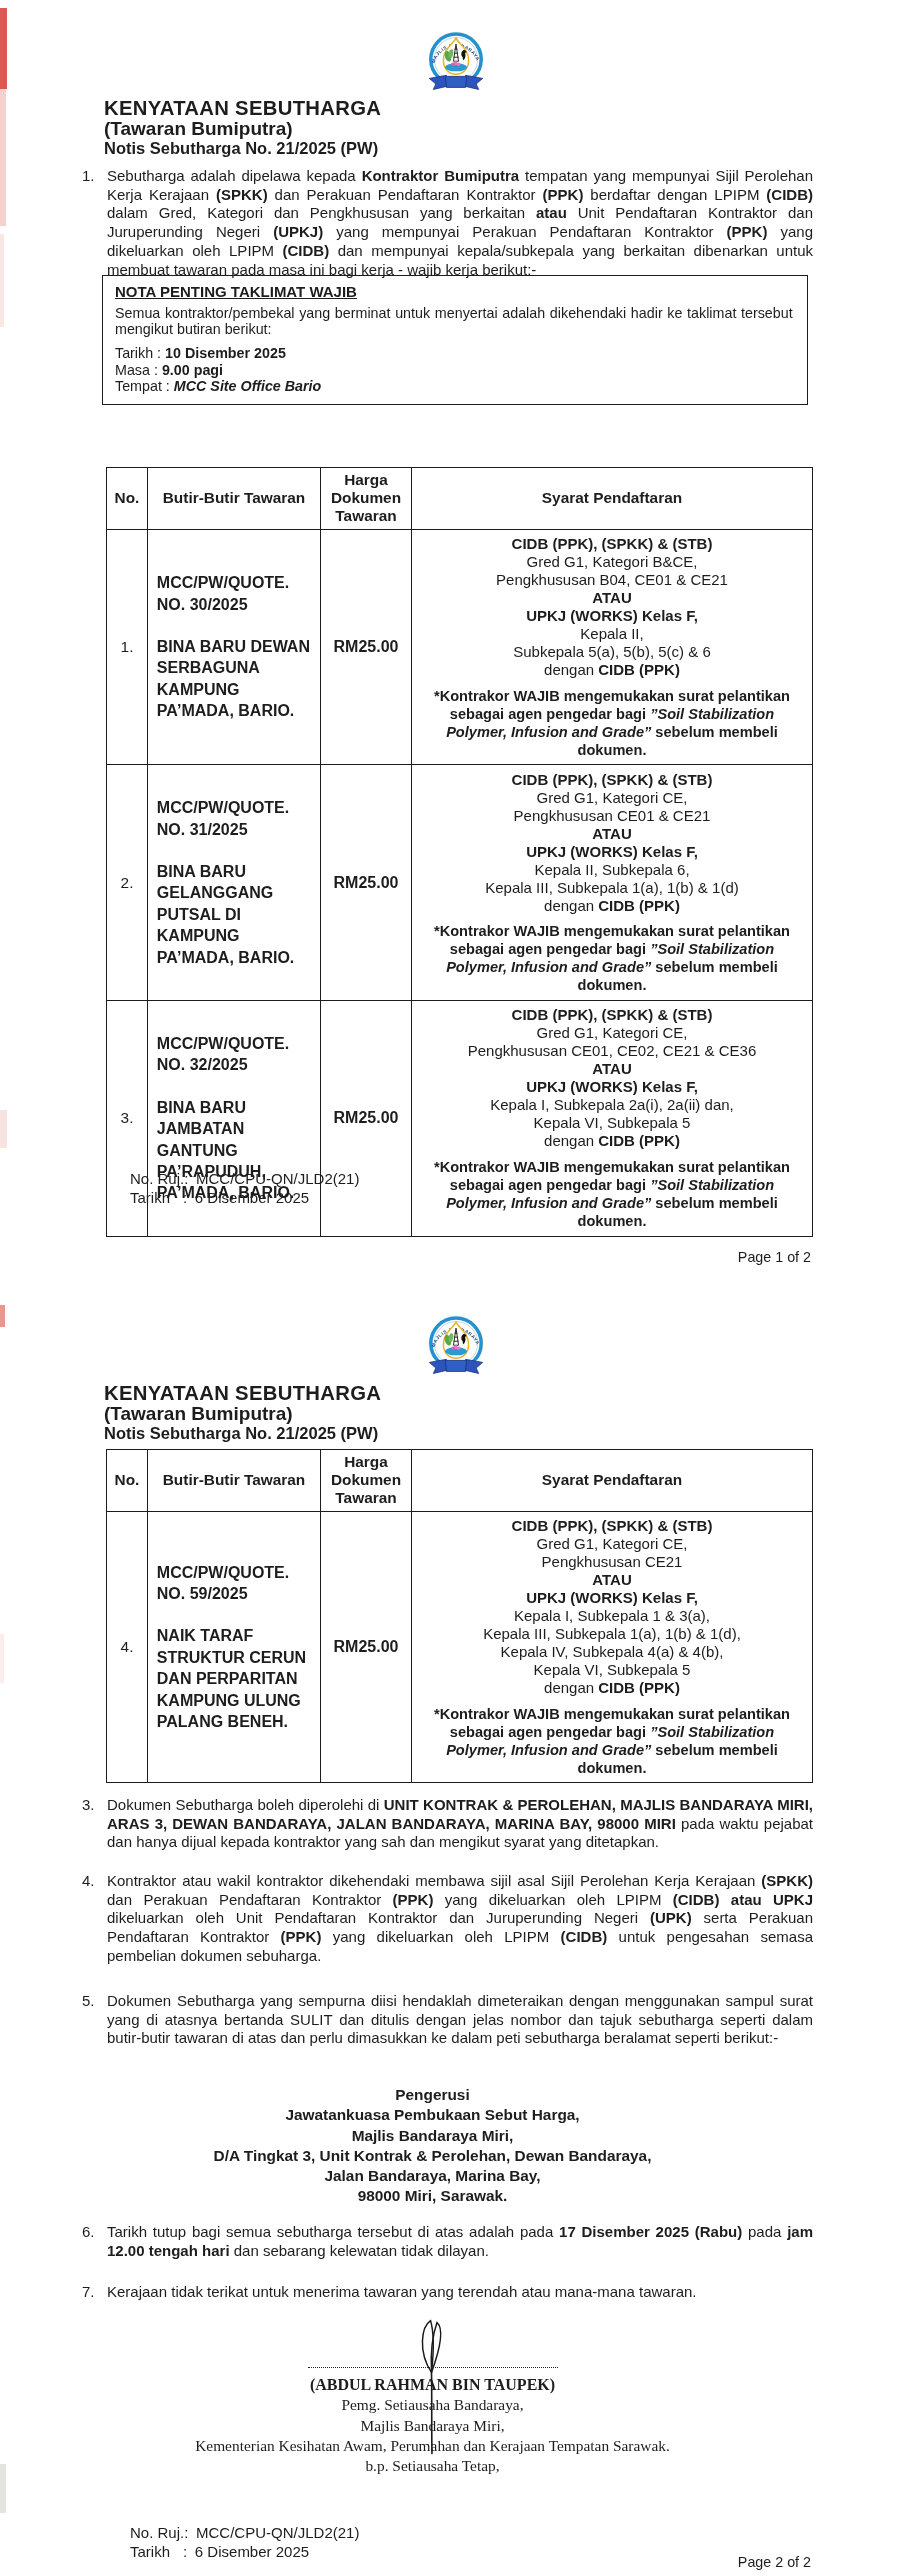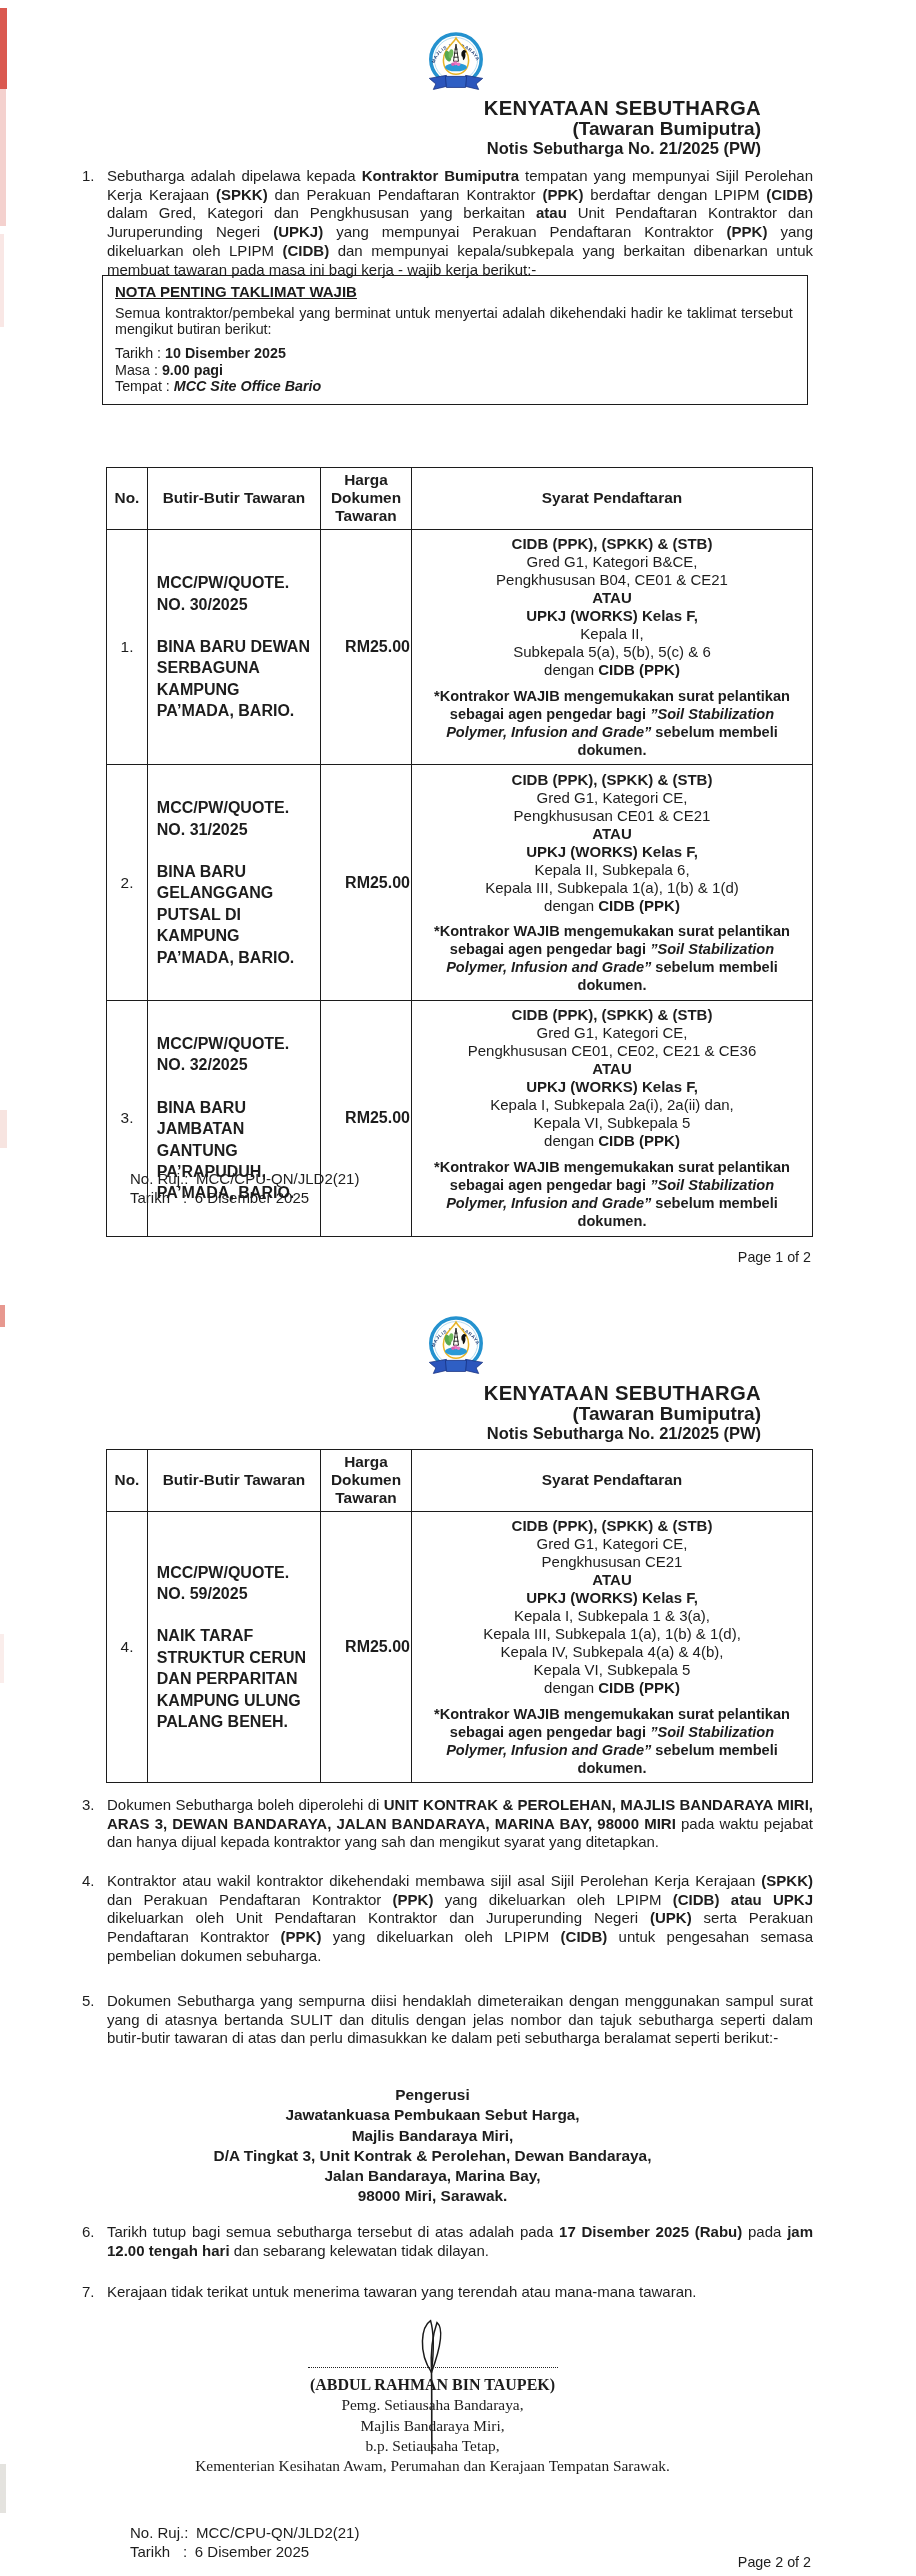--- a/index.html
+++ b/index.html
@@ -4,41 +4,41 @@
 <style>
   html,body{margin:0;padding:0;}
   body{
     width:917px; background:#ffffff; color:#1d1d1d;
     font-family:"Liberation Sans", sans-serif;
     -webkit-font-smoothing:antialiased;
   }
   .page{position:relative; width:917px; height:1288px; overflow:hidden; background:#fff;}
   .artifact{position:absolute; left:0;}
   .logo-wrap{position:absolute; left:413px; width:86px;}
-  .title-block{position:absolute; left:104px; width:657px; text-align:right; font-weight:bold;}
+  .title-block{position:absolute; left:104px; width:657px; text-align:left; font-weight:bold;}
   .t1{font-size:20.3px; line-height:24px; letter-spacing:0.3px;}
   .t2{font-size:19px; line-height:18.7px;}
   .t3{font-size:16.5px; line-height:18.7px;}
   .para{position:absolute; left:82px; width:731px; display:flex; font-size:15px; line-height:18.7px;}
   .para .num{width:25px; flex:0 0 25px;}
   .para .body{flex:1; text-align:justify;}
   .b{font-weight:bold;}
   .bi{font-weight:bold; font-style:italic;}
   .nota{position:absolute; left:102px; width:706px; box-sizing:border-box;
         border:1.6px solid #1c1c1c; padding:7.7px 14.3px 8.8px 12px; font-size:14.3px; line-height:16.5px;}
   .nota .nota-title{font-weight:bold; text-decoration:underline; font-size:15px; margin-bottom:4.4px;}
   .nota .intro{margin-bottom:7.7px; text-align:justify;}
   .nota .sess{margin-bottom:8.8px;}
   .doc-table{position:absolute; left:106px; width:706px; border-collapse:collapse; table-layout:fixed;}
   .doc-table th,.doc-table td{border:1.6px solid #1c1c1c;}
   .doc-table th{font-weight:bold; font-size:15.4px; line-height:18px; text-align:center; vertical-align:middle; padding:3.3px 2.2px; height:48px;}
   td.c-no{text-align:center; font-size:15.4px; vertical-align:middle;}
   td.c-butir{font-weight:bold; font-size:16px; line-height:21.4px; padding:10px 10px 10px 8.8px; vertical-align:middle; text-align:left;}
   td.c-butir .ref{margin-bottom:21px;}
-  td.c-harga{text-align:right; font-weight:bold; font-size:16px; vertical-align:middle;}
+  td.c-harga{text-align:center; font-weight:bold; font-size:16px; vertical-align:middle;}
   td.c-syarat{text-align:center; font-size:15px; line-height:18px; padding:5.5px 10px; vertical-align:middle;}
   td.c-syarat .note{font-weight:bold; font-size:14.6px; margin-top:7.7px;}
   tr.row-std{height:213px;}
   tr.row-tall{height:247px;}
   .addr{position:absolute; left:130px; width:605px; text-align:center; font-weight:bold; font-size:15.4px; line-height:20.3px;}
   .sig-block{position:absolute; left:130px; width:605px; text-align:center; font-size:15.4px; line-height:20.3px;}
   .sig-name{font-weight:bold; font-size:16px;}
   .dotted{position:absolute; left:308px; width:250px; border-top:1.6px dotted #222;}
   .sig-svg{position:absolute; left:404px; top:1018px;}
   .ruj{position:absolute; left:130px; font-size:15px; line-height:18.7px;}
@@ -298,22 +298,22 @@
     <path d="M60,115 C80,60 88,20 72,6 C60,40 58,80 60,115" fill="none" stroke="#1a1a1a" stroke-width="3.2" stroke-linecap="round"></path>
     <path d="M60,115 C61,170 60,230 61,292" fill="none" stroke="#1a1a1a" stroke-width="3.5" stroke-linecap="round"></path>
   </svg>
 
   <div class="dotted" style="top:1079px;"></div>
 
   <div class="sig-block" style="top:1087px;font-family:Liberation Serif, serif;">
     <div class="sig-name">(ABDUL RAHMAN BIN TAUPEK)</div>
     <div>Pemg. Setiausaha Bandaraya,</div>
     <div>Majlis Bandaraya Miri,</div>
+    <div>Kementerian Kesihatan Awam, Perumahan dan Kerajaan Tempatan Sarawak.</div>
     <div>b.p. Setiausaha Tetap,</div>
-    <div>Kementerian Kesihatan Awam, Perumahan dan Kerajaan Tempatan Sarawak.</div>
   </div>
 
   <div class="ruj" style="top:1236px;">
     <div><span>No. Ruj.:</span><span class="val">MCC/CPU-QN/JLD2(21)</span></div>
     <div><span class="lbl2">Tarikh</span><span>:</span><span class="val">6 Disember 2025</span></div>
   </div>
 
   <div class="pageno" style="top:1258px;margin-top:8px;">Page 2 of 2</div>
 </div>
 

